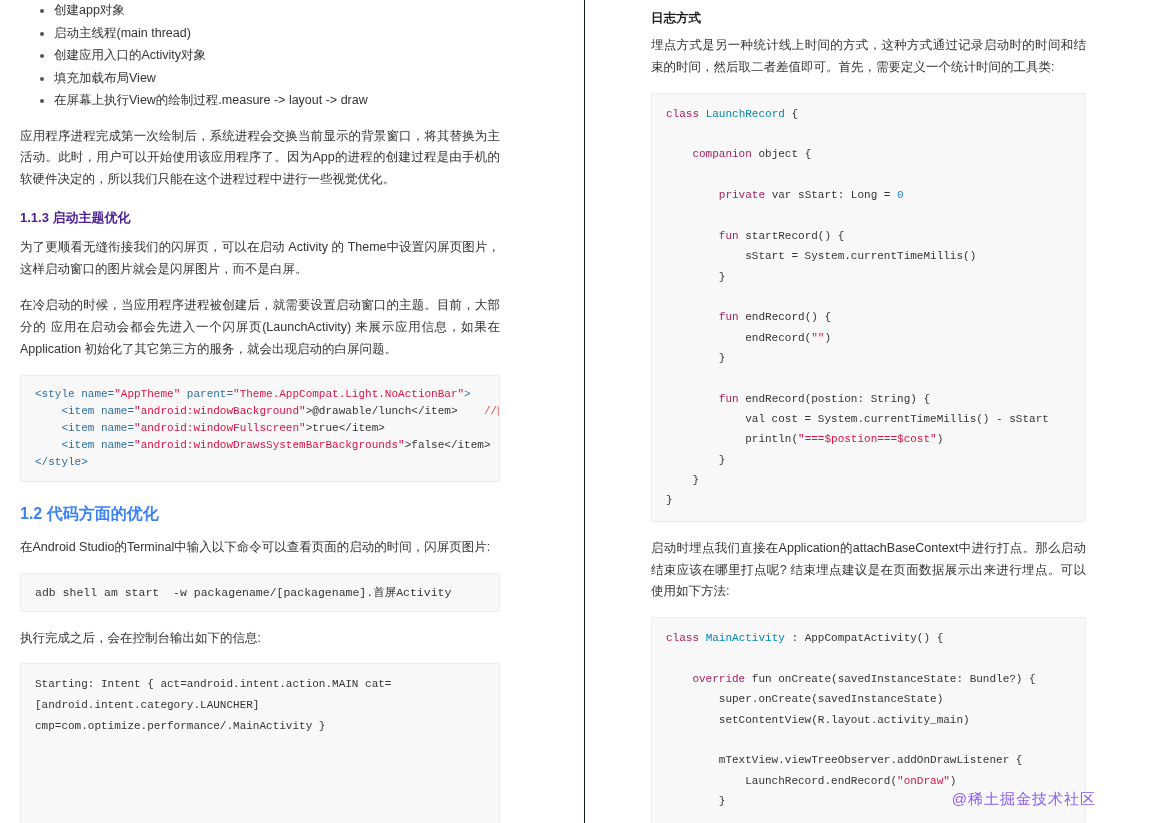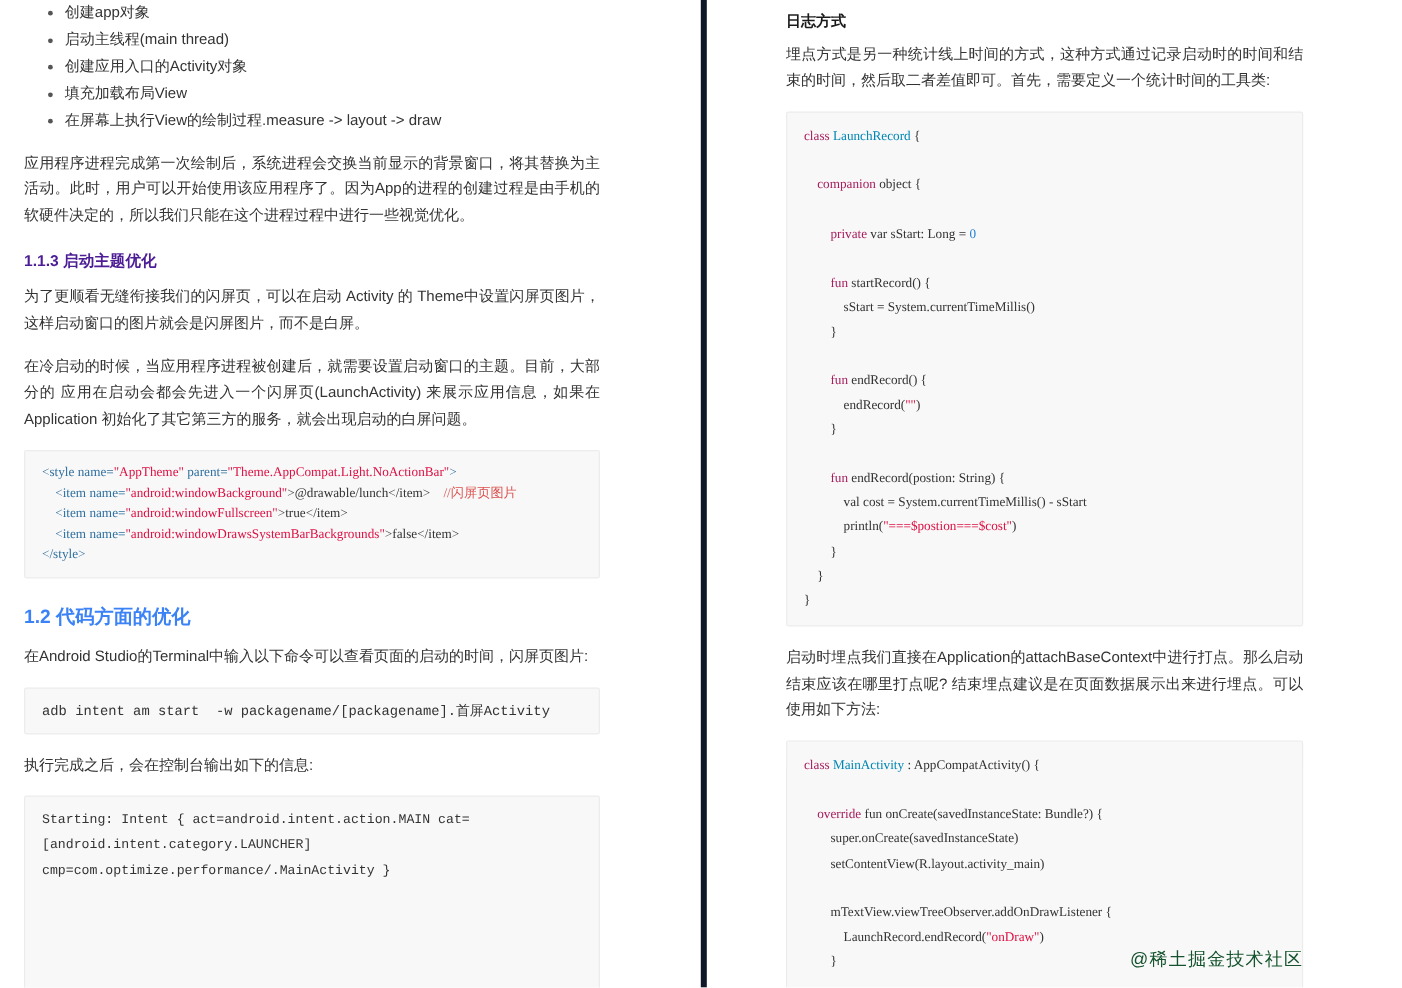--- a/index.html
+++ b/index.html
@@ -26,21 +26,21 @@
     overflow: hidden;
     position: relative;
   }
   .col-left {
     width: 584px;
     padding: 0 84px 17px 20px;
   }
   .col-right {
     width: 536px;
     padding: 0 34px 16px 66px;
-    border-left: 5px solid #0f172a;
+    border-left: 1px solid #0f172a;
   }
   p {
     margin: 0 0 14px 0;
     font-size: 12.5px;
     line-height: 1.75;
     color: #333333;
     text-align: justify;
   }
   h3.sec {
     font-size: 13px;
@@ -70,21 +70,21 @@
     color: #333333;
     margin: 0 0 1px 0;
   }
   ul.bullets li::marker { color: #555; }
   .codebox {
     background: #f8f8f8;
     border: 1px solid #ececec;
     border-radius: 2px;
     padding: 10px 14px;
     margin: 6px 0 16px 0;
-    font-family: Liberation Serif, serif;
+    font-family: Liberation Mono, monospace;
     font-size: 11px;
     line-height: 1.55;
     white-space: pre;
     overflow: hidden;
     color: #333333;
   }
   .codebox.tall { line-height: 1.85; }
   .cmdbox {
     background: #f8f8f8;
     border: 1px solid #ececec;
@@ -100,24 +100,24 @@
   .kw { color: #a71d5d; }
   .cls { color: #0086b3; }
   .str { color: #d14; }
   .cmt { color: #d9534f; }
   .num { color: #1c7ed6; }
   .tag { color: #2f6f9f; }
   .val { color: #d14; }
   .plain { color: #333333; }
   .watermark {
     position: absolute;
-    right: 34px;
+    right: 24px;
     bottom: 14px;
     font-size: 15px;
-    color: #14532d;
+    color: #8b5cf6;
     font-family: "Liberation Sans", sans-serif;
     letter-spacing: 1px;
     white-space: nowrap;
   }
   .logbox {
     background: #f8f8f8;
     border: 1px solid #ececec;
     border-radius: 2px;
     padding: 10px 14px;
     margin: 6px 0 16px 0;
@@ -157,21 +157,21 @@
 <span class="tag">    &lt;item name=</span><span class="val">"android:windowDrawsSystemBarBackgrounds"</span><span class="plain">&gt;false&lt;/item&gt;</span>
 <span class="tag">&lt;/style&gt;</span></div>
 
     <h2 class="sec">1.2 代码方面的优化</h2>
 
 
 
 
     <p>在Android Studio的Terminal中输入以下命令可以查看页面的启动的时间，闪屏页图片:</p>
 
-    <div class="cmdbox">adb intent am start  -w packagename/[packagename].首屏Activity</div>
+    <div class="cmdbox">adb shell am start  -w packagename/[packagename].首屏Activity</div>
 
     <p>执行完成之后，会在控制台输出如下的信息:</p>
 
     <div class="logbox"><span>Starting: Intent { act=android.intent.action.MAIN cat=</span>
 <span>[android.intent.category.LAUNCHER] cmp=com.optimize.performance/.MainActivity }</span>
 
 
 
 
 

